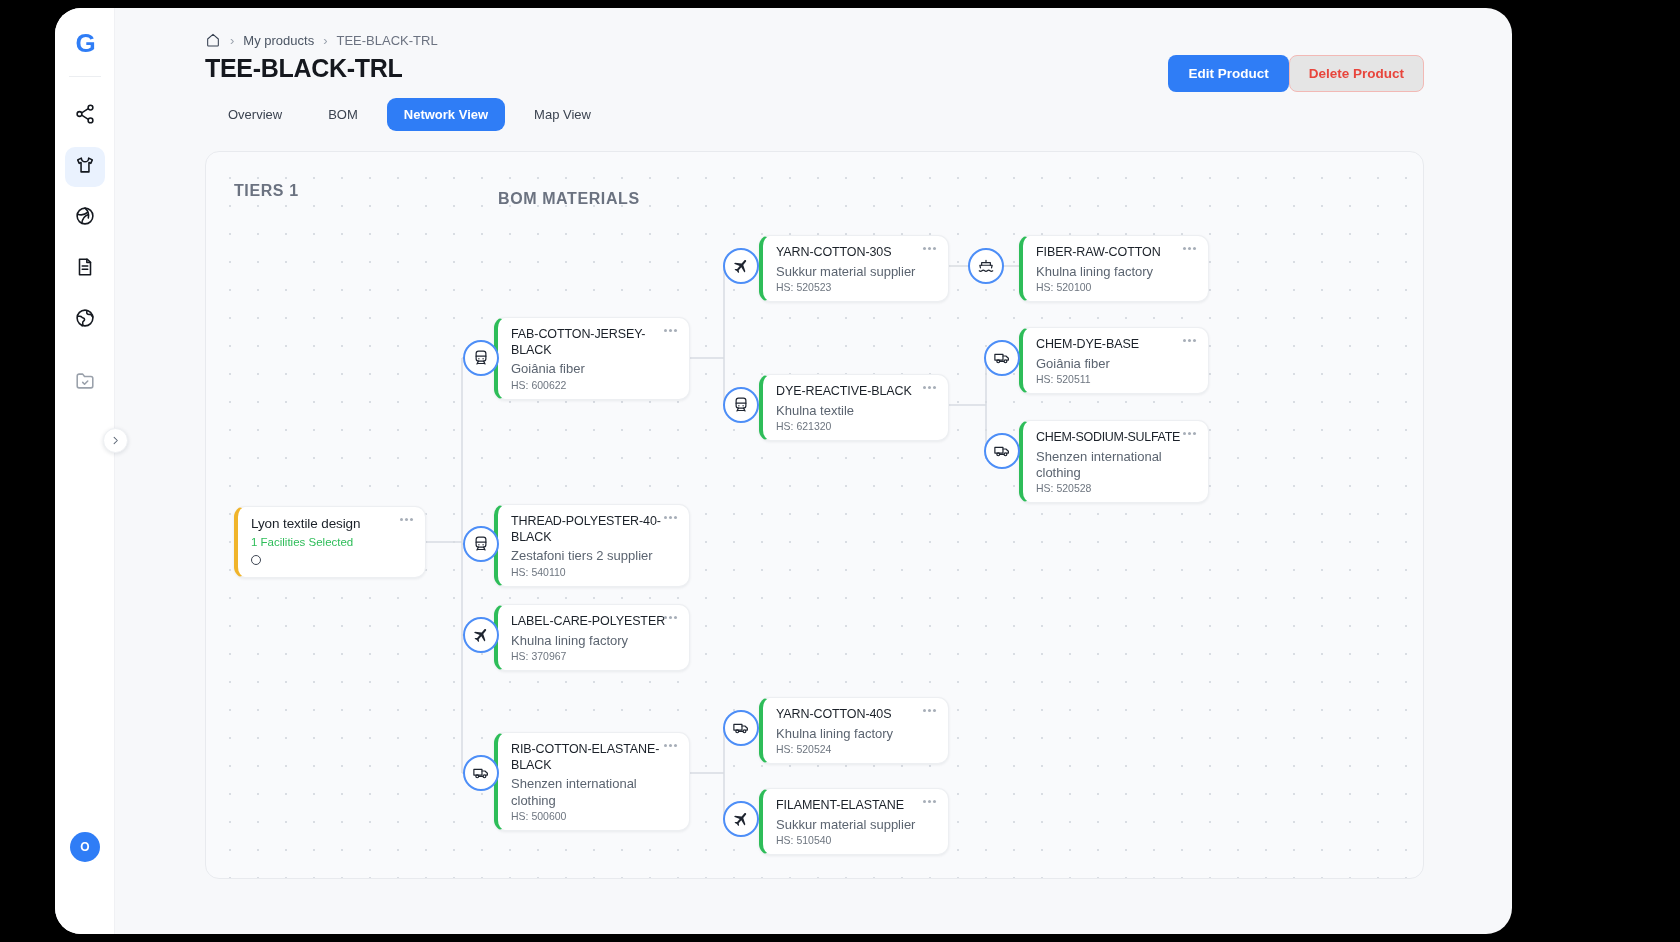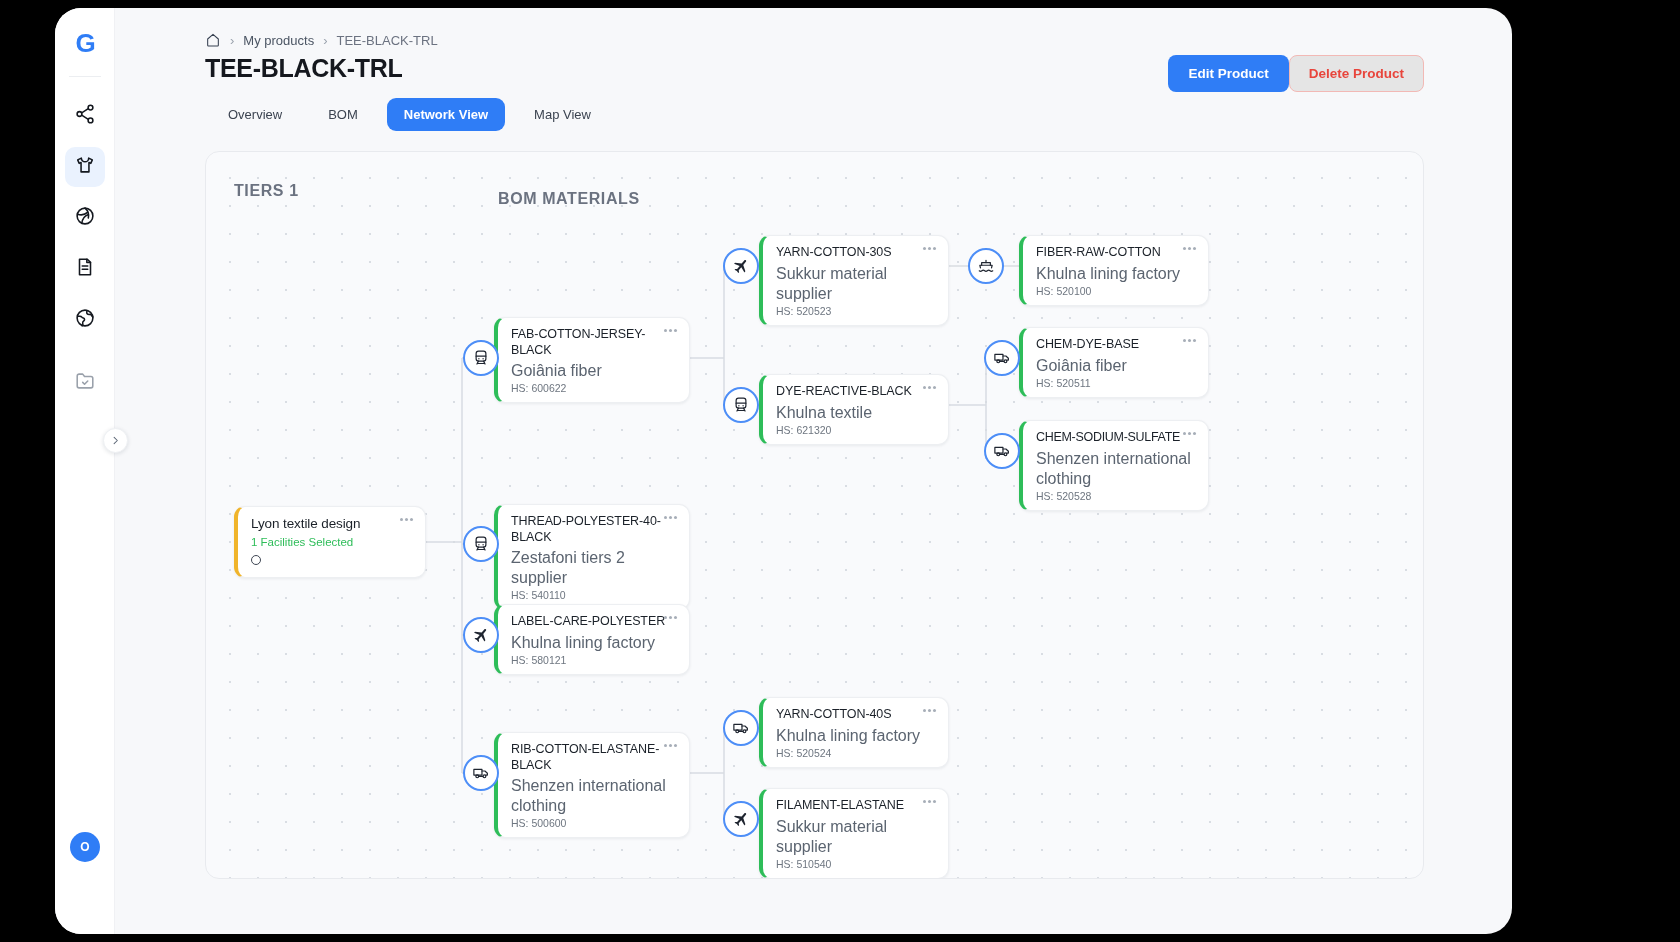--- a/index.html
+++ b/index.html
@@ -52,21 +52,21 @@
   .zone-label { position:absolute; font-size:16px; font-weight:700; letter-spacing:.6px; color:#6b7280; }
   .edges { position:absolute; left:0; top:0; width:1219px; height:728px; }
   .edges path { stroke:#d8dce2; stroke-width:1.5; fill:none; }
 
   
   .card { position:absolute; background:#fff; border:1px solid #edeff2; border-left:4px solid #2ebd59;
     border-radius:11px; box-shadow:0 1px 3px rgba(16,24,40,.07); padding:9px 12px 8px 13px; z-index:3; cursor:pointer; }
   .card.root { border-left-color:#f0b42b; }
   .card-title { font-size:12.5px; font-weight:400; color:#1b2129; line-height:1.25; letter-spacing:-.1px; padding-right:10px; }
   .card.root .card-title { font-size:13.5px; }
-  .card-sub { font-size:16px; color:#5b6470; margin-top:3px; line-height:1.25; }
+  .card-sub { font-size:13px; color:#5b6470; margin-top:3px; line-height:1.25; }
   .card-hs { font-size:10.5px; color:#6e7680; margin-top:1px; }
   .card-status { font-size:11.5px; color:#2ebd59; margin-top:3px; }
   .root-dot { width:10px; height:10px; border-radius:50%; border:1.6px solid #3f4754; margin-top:7px; }
   .card-menu { position:absolute; top:11px; right:11px; width:14px; height:8px; cursor:pointer; }
   .dots { display:block; width:3px; height:3px; border-radius:50%; background:#a7aeb8;
     box-shadow:5px 0 0 #a7aeb8,10px 0 0 #a7aeb8; }
 
   
   .tcircle { position:absolute; width:36px; height:36px; border-radius:50%; background:#fff;
     border:2px solid #4d8ef7; display:flex; align-items:center; justify-content:center; z-index:4; }
@@ -274,21 +274,21 @@
         <div class="card-sub">Zestafoni tiers 2 supplier</div>
         <div class="card-hs">HS: 540110</div>
         <div class="card-menu">
             <i class="dots"></i>
           </div>
       </div>
 
       <div class="card" style="left:288px;top:452px;width:196px;min-height:62px">
         <div class="card-title" style="padding-right:0">LABEL-CARE-POLYESTER</div>
         <div class="card-sub">Khulna lining factory</div>
-        <div class="card-hs">HS: 580121</div>
+        <div class="card-hs">HS: 370967</div>
         <div class="card-menu">
             <i class="dots"></i>
           </div>
       </div>
 
       <div class="card" style="left:288px;top:580px;width:196px;min-height:82px">
         <div class="card-title">RIB-COTTON-ELASTANE-BLACK</div>
         <div class="card-sub">Shenzen international clothing</div>
         <div class="card-hs">HS: 500600</div>
         <div class="card-menu">

